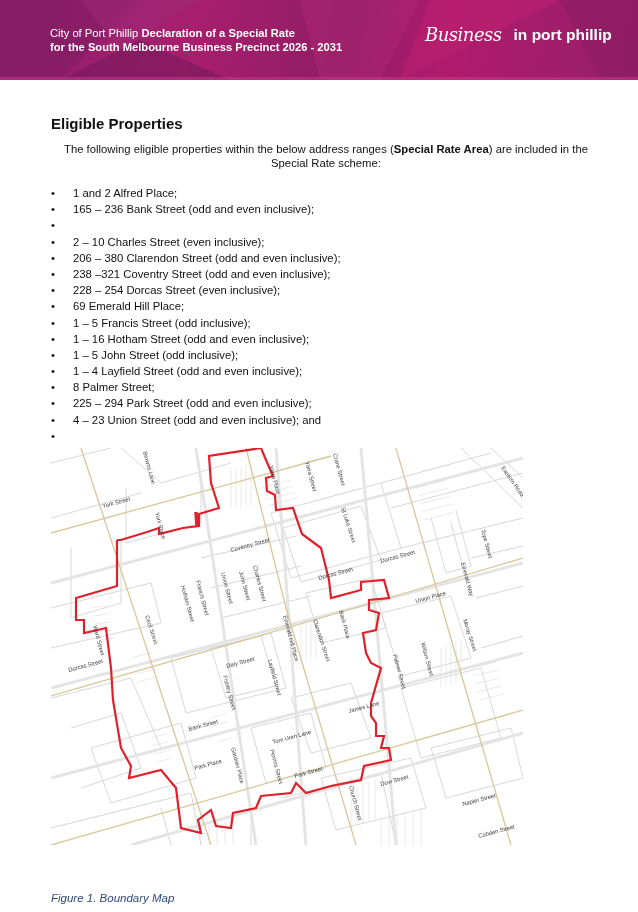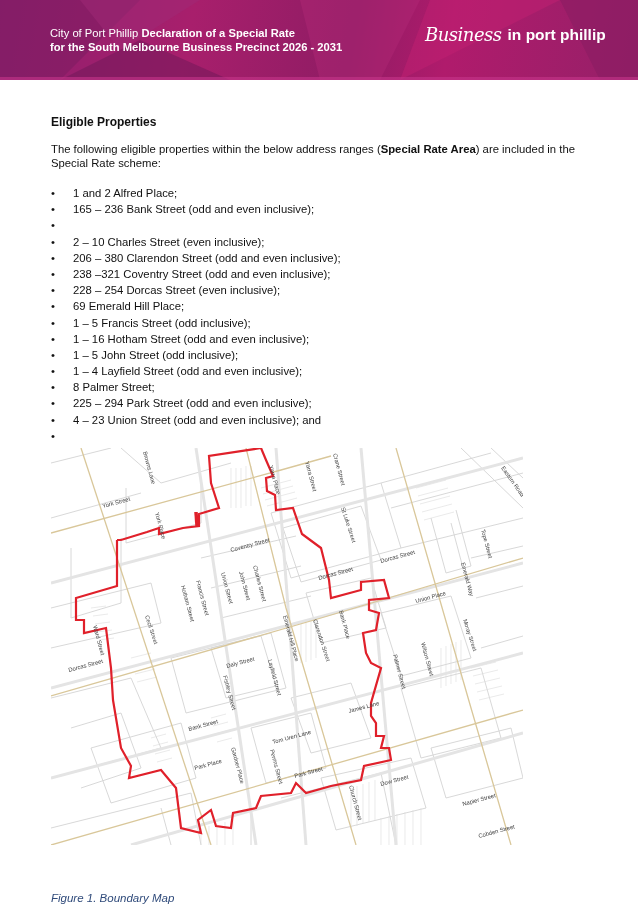--- a/index.html
+++ b/index.html
@@ -3,24 +3,24 @@
 <meta charset="utf-8">
 <style>
   html, body { margin:0; padding:0; background:#fff; }
   body { width:638px; height:912px; position:relative; overflow:hidden; font-family:"Liberation Sans", sans-serif; color:#111; }
   .header { position:absolute; left:0; top:0; width:638px; height:80px; overflow:hidden;
     background: linear-gradient(100deg, #8d1f6e 0%, #a81f6c 30%, #8f1c64 55%, #b01b6c 70%, #952068 100%); }
   .header svg.bg { position:absolute; left:0; top:0; }
   .header .title { position:absolute; left:50px; top:26px; color:#fff; font-size:11.2px; line-height:14px; }
   .header .title b { font-weight:bold; }
   .logo { position:absolute; left:425px; top:24px; color:#fff; font-size:16px; display:flex; align-items:center; }
-  .logo .script { font-family:"DejaVu Serif", serif; font-style:italic; font-size:18px; letter-spacing:-0.5px; margin-right:6px; }
+  .logo .script { font-family:"DejaVu Serif", serif; font-style:italic; font-size:18px; letter-spacing:-0.5px; margin-right:12px; }
   .logo .plain { font-weight:bold; font-size:15.5px; }
-  .heading { position:absolute; left:51px; top:115px; font-size:12px; font-weight:bold; }
-  .intro { position:absolute; left:51px; top:143px; width:550px; font-size:11.3px; line-height:13.5px; }
+  .heading { position:absolute; left:51px; top:115px; font-size:15px; font-weight:bold; }
+  .intro { position:absolute; left:51px; top:143px; width:550px; font-size:11.3px; line-height:13.5px;text-align:center; }
   .intro b { font-weight:bold; }
   ul.props { position:absolute; left:51px; top:185px; margin:0; padding:0; list-style:none; font-size:11.3px; }
   ul.props li { height:16.2px; line-height:16.2px; display:flex; }
   ul.props li .bullet { width:22px; display:inline-block; }
   .map { position:absolute; left:51px; top:448px; width:472px; height:397px; overflow:hidden; background:#fff; }
   .caption { position:absolute; left:51px; top:892px; font-size:11.5px; font-style:italic; color:#2f4a7a; }
   .lbl { font-family:"Liberation Sans", sans-serif; font-size:5.8px; fill:#444; }
 </style>
 </head>
 <body>

